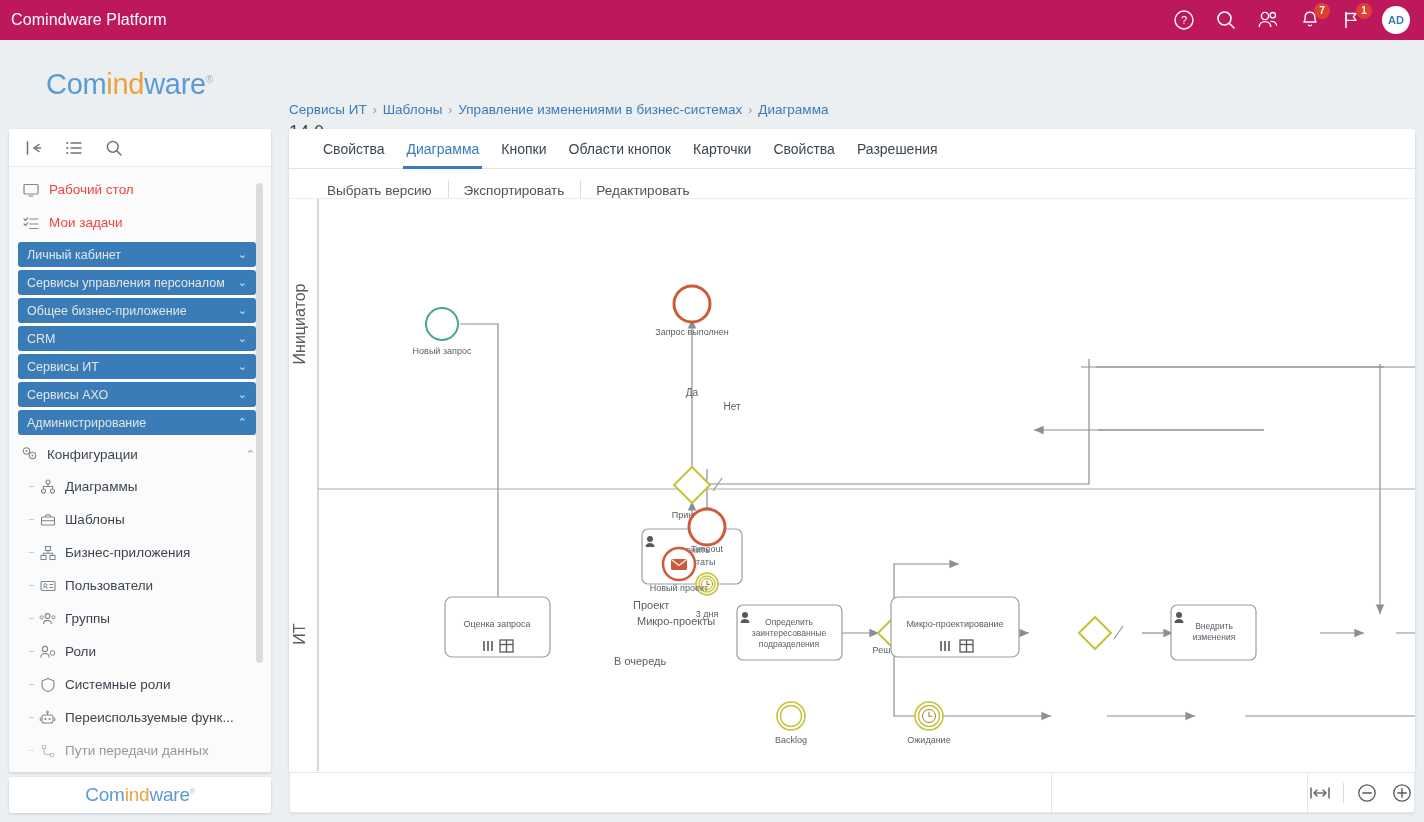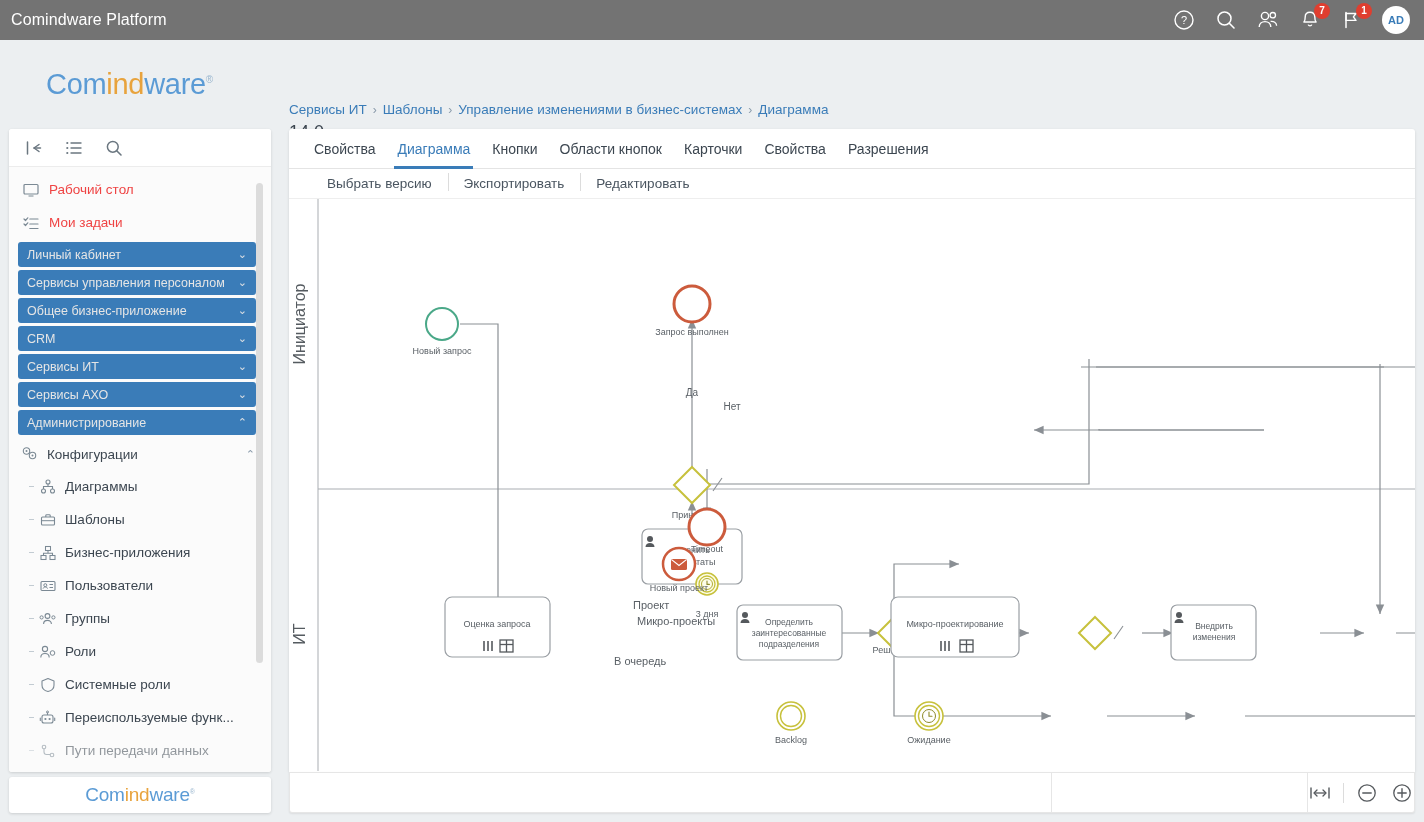--- a/index.html
+++ b/index.html
@@ -6,21 +6,21 @@
   html, body {
     width: 1424px; height: 822px;
     font-family: "Liberation Sans", sans-serif;
     background: #eceff1;
     overflow: hidden;
   }
 
   
   .topbar {
     position: absolute; left: 0; top: 0; width: 1424px; height: 40px;
-    background: #737373;
+    background: #be185d;
     display: flex; align-items: center;
   }
   .topbar-title {
     color: #ffffff; font-size: 16px; margin-left: 11px; letter-spacing: .1px;
   }
   .topbar-right {
     margin-left: auto; display: flex; align-items: center; gap: 18px; margin-right: 14px;
   }
   .tb-icon { position: relative; width: 24px; height: 24px; display:flex; align-items:center; justify-content:center; cursor: pointer; }
   .tb-icon svg { display: block; }
@@ -110,30 +110,30 @@
   .brand-footer .c1 { color: #5b9bd5; } .brand-footer .c2 { color:#e8a33d;} .brand-footer .c3{color:#5b9bd5;}
   .brand-footer sup { font-size: 7px; color:#9bb7cf; vertical-align: super; }
 
   
   .main {
     position: absolute; left: 289px; top: 129px; width: 1126px; height: 643px;
     background: #ffffff; border-radius: 3px 3px 0 0;
     box-shadow: 0 1px 3px rgba(0,0,0,.12);
     overflow: hidden;
   }
-  .tabs { height: 40px; display: flex; align-items: stretch; border-bottom: 1px solid #e4e4e4; padding-left: 14px; }
+  .tabs { height: 40px; display: flex; align-items: stretch; border-bottom: 1px solid #e4e4e4; padding-left: 23px; }
   .tab {
     display: flex; align-items: center; padding: 0 11px; font-size: 14px; color: #3c4650;
     cursor: pointer; position: relative;
   }
   .tab.active { color: #3a7cb8; }
   .tab.active::after {
     content: ""; position: absolute; left: 8px; right: 8px; bottom: -1px; height: 3px; background: #3a7cb8;
   }
-  .subbar { height: 30px; display: flex; align-items: center; padding-left: 22px; font-size: 13.5px; color: #4a5560; border-bottom: 1px solid #eee;}
+  .subbar { height: 30px; display: flex; align-items: flex-end; padding-left: 22px; font-size: 13.5px; color: #4a5560; border-bottom: 1px solid #eee;}
   .subbar-item { padding: 0 16px; cursor: pointer; position: relative; }
   .subbar-item + .subbar-item::before {
     content:""; position:absolute; left:0; top:-3px; height:18px; width:1px; background:#dcdcdc;
   }
   .canvas { position: relative; width: 1126px; height: 572px; background: #fff; overflow: hidden; }
   .canvas svg { position: absolute; left: 0; top: 0; }
 
   
   .statusbar {
     position: absolute; left: 289px; top: 772px; width: 1126px; height: 41px;

